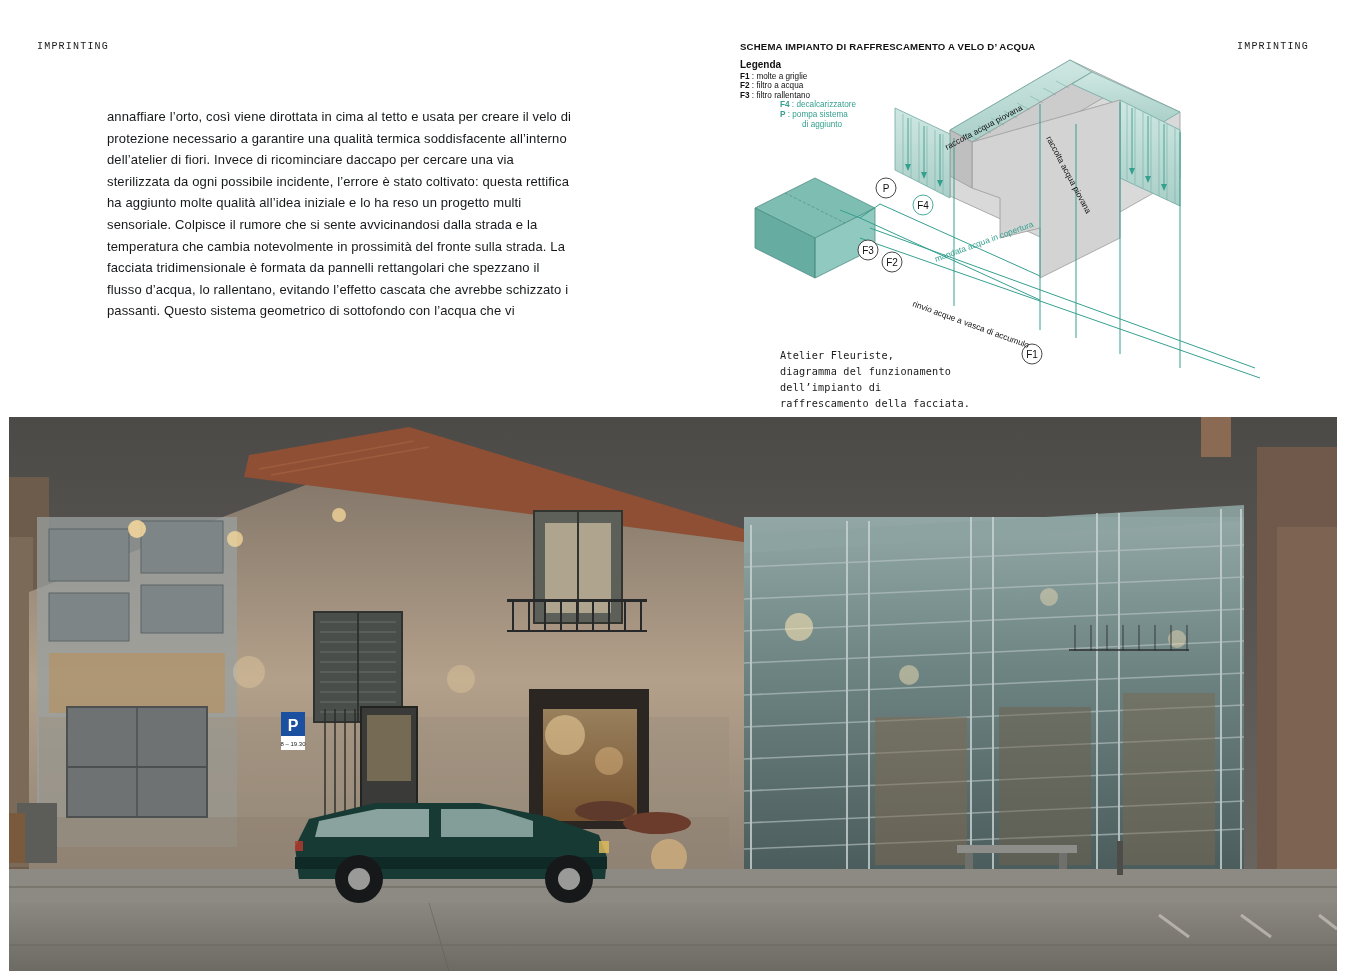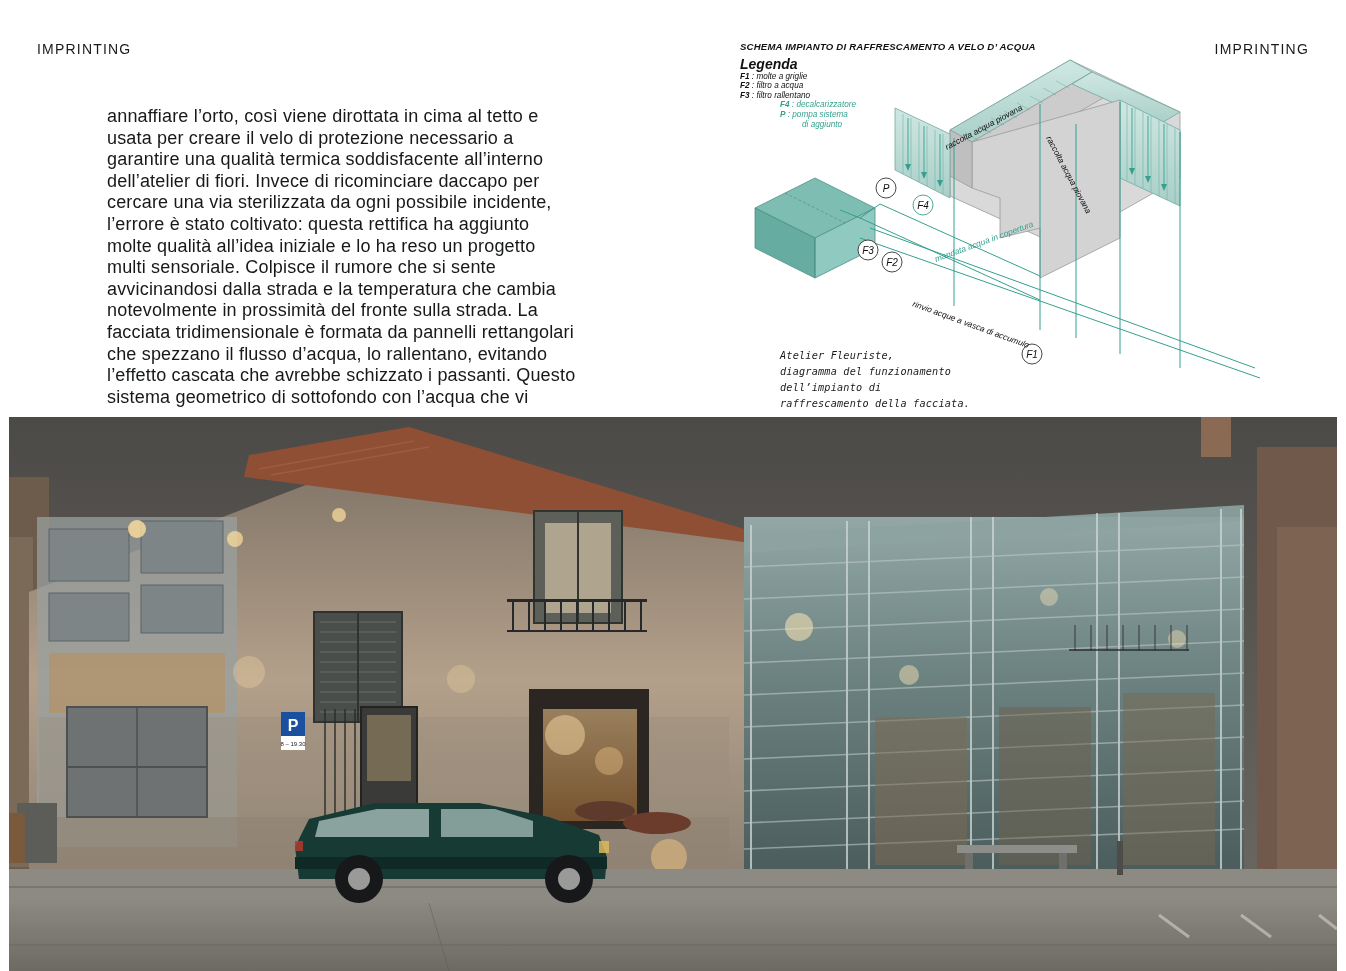--- a/index.html
+++ b/index.html
@@ -8,58 +8,58 @@
     background:#ffffff;
     font-family:"Liberation Sans", sans-serif;
     overflow:hidden;
     position:relative;
   }
   .page{position:absolute;inset:0;}
 
   
   .runhead{
     position:absolute;
-    font-family:Liberation Sans, sans-serif;
-    font-size:14px;
+    font-family:Liberation Mono, monospace;
+    font-size:10px;
     letter-spacing:1.2px;
     color:#1a1a1a;
   }
   .runhead.left{left:37px;top:41px;}
   .runhead.right{right:37px;top:41px;}
 
   
   .bodytext{
     position:absolute;
     left:107px;top:106px;
     width:470px;
-    font-size:18px;
+    font-size:13px;
     line-height:21.6px;
     color:#16181a;
     letter-spacing:0.01em;
   }
   .bodytext p{margin:0;}
 
   
   .diagram-wrap{
     position:absolute;
     left:740px;top:38px;
-    width:580px;height:360px;font-style:italic;
+    width:580px;height:360px;
   }
   .diagram-title{
     position:absolute;left:0;top:3px;
     font-size:9.6px;font-weight:bold;
     letter-spacing:0.02em;
     color:#111;
   }
   .legend{
     position:absolute;left:0;top:22px;
     font-size:8.2px;line-height:9.6px;
     color:#111;
   }
-  .legend .lg-title{font-weight:bold;font-size:14px;margin-bottom:2px;}
+  .legend .lg-title{font-weight:bold;font-size:10px;margin-bottom:2px;}
   .legend .teal{color:#35a08f;margin-left:40px;}
 
   .caption{
     position:absolute;
     left:40px;top:310px;
     font-family:"DejaVu Sans Mono", monospace;
     font-size:10.2px;
     line-height:16px;
     color:#1a1a1a;
     letter-spacing:0.02em;

